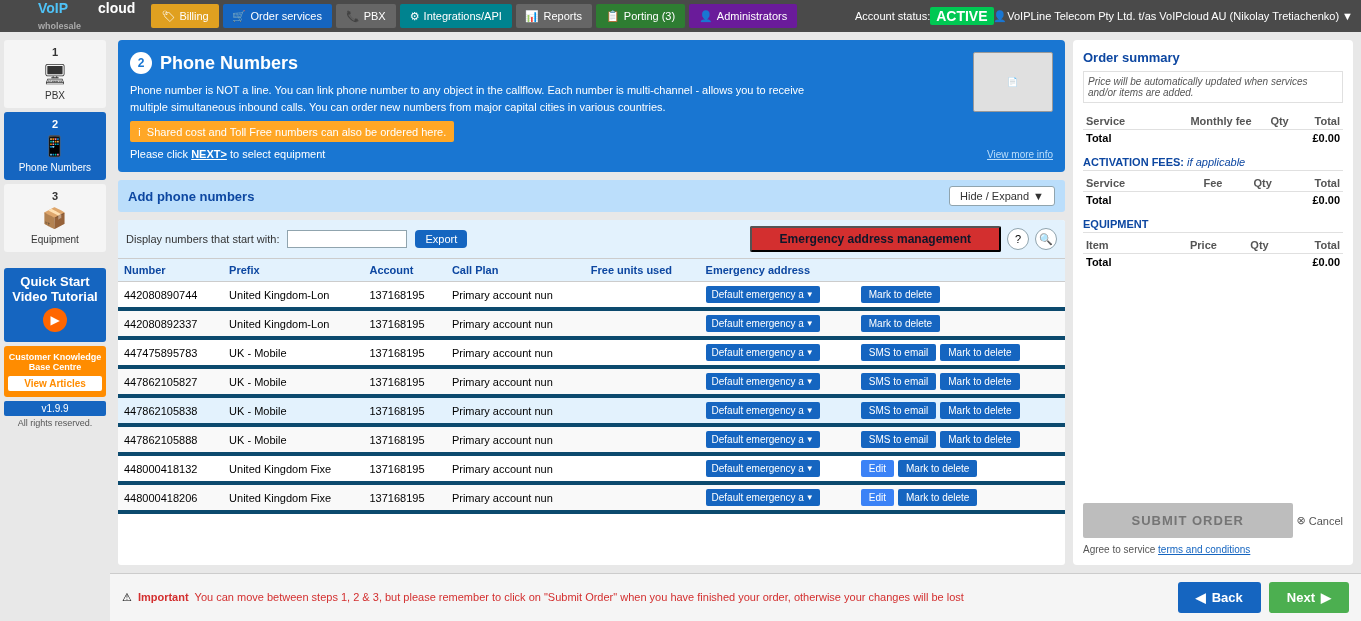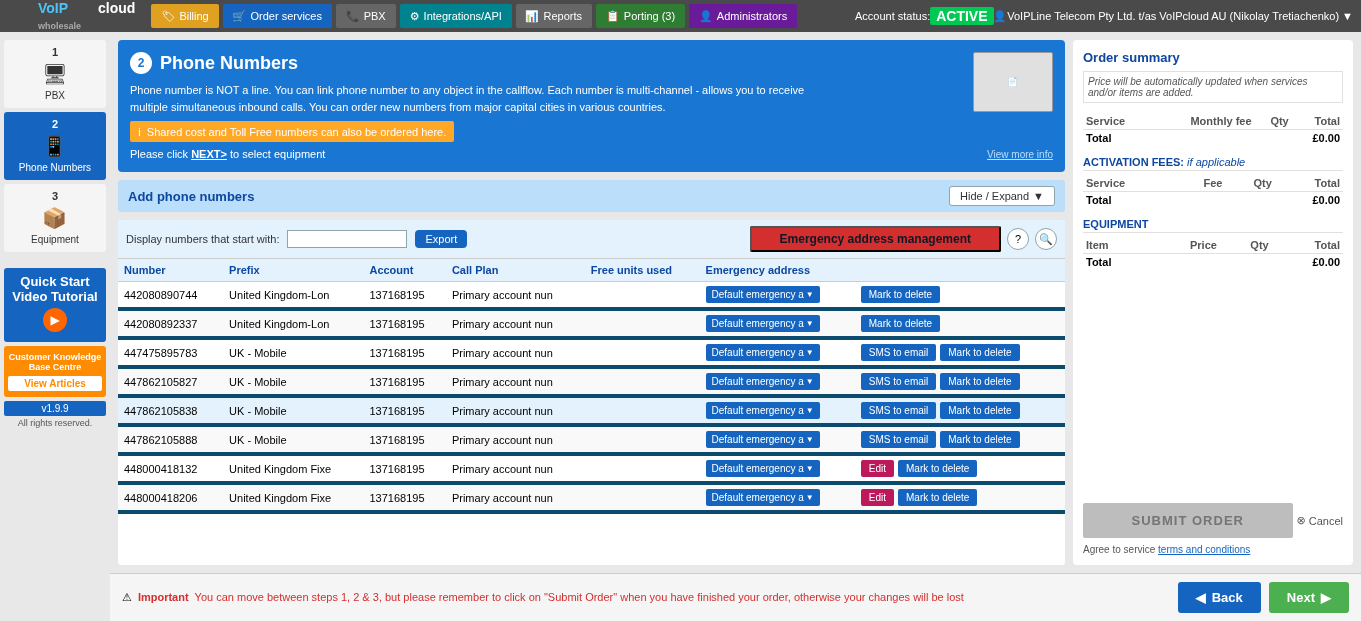--- a/index.html
+++ b/index.html
@@ -73,21 +73,21 @@
 
     
     .numbers-table { width: 100%; border-collapse: collapse; font-size: 11px; }
     .numbers-table th { background: #e3f2fd; padding: 5px 6px; text-align: left; font-weight: bold; border-bottom: 1px solid #ccc; color: #0d47a1; white-space: nowrap; }
     .numbers-table td { padding: 4px 6px; border-bottom: 4px solid #0c4a6e; vertical-align: middle; }
     .numbers-table tr:nth-child(even) { background: #f9f9f9; }
     .numbers-table tr.highlighted { background: #e3f2fd; }
     .btn-default-emerg { background: #1565c0; color: white; border: none; padding: 3px 6px; border-radius: 2px; font-size: 10px; cursor: pointer; display: flex; align-items: center; gap: 2px; white-space: nowrap; }
     .btn-delete { background: #1565c0; color: white; border: none; padding: 3px 8px; border-radius: 2px; font-size: 10px; cursor: pointer; white-space: nowrap; }
     .btn-sms { background: #1565c0; color: white; border: none; padding: 3px 8px; border-radius: 2px; font-size: 10px; cursor: pointer; }
-    .btn-edit { background: #be185d; color: white; border: none; padding: 3px 8px; border-radius: 2px; font-size: 10px; cursor: pointer; }
+    .btn-edit { background: #3b82f6; color: white; border: none; padding: 3px 8px; border-radius: 2px; font-size: 10px; cursor: pointer; }
     .action-cell { display: flex; gap: 4px; align-items: center; }
     .table-h-scroll { overflow-x: auto; }
 
     
     .order-summary { width: 280px; background: white; border-radius: 4px; padding: 10px; flex-shrink: 0; display: flex; flex-direction: column; }
     .order-summary h3 { font-size: 13px; font-weight: bold; color: #0d47a1; margin-bottom: 6px; }
     .order-note { font-size: 10px; color: #555; margin-bottom: 10px; font-style: italic; border: 1px solid #e0e0e0; padding: 4px; }
     .summary-section { margin-bottom: 10px; }
     .summary-section-title { font-size: 11px; font-weight: bold; color: #0d47a1; margin-bottom: 4px; border-bottom: 1px solid #e0e0e0; padding-bottom: 2px; }
     .summary-section-title em { font-style: italic; font-weight: normal; }

